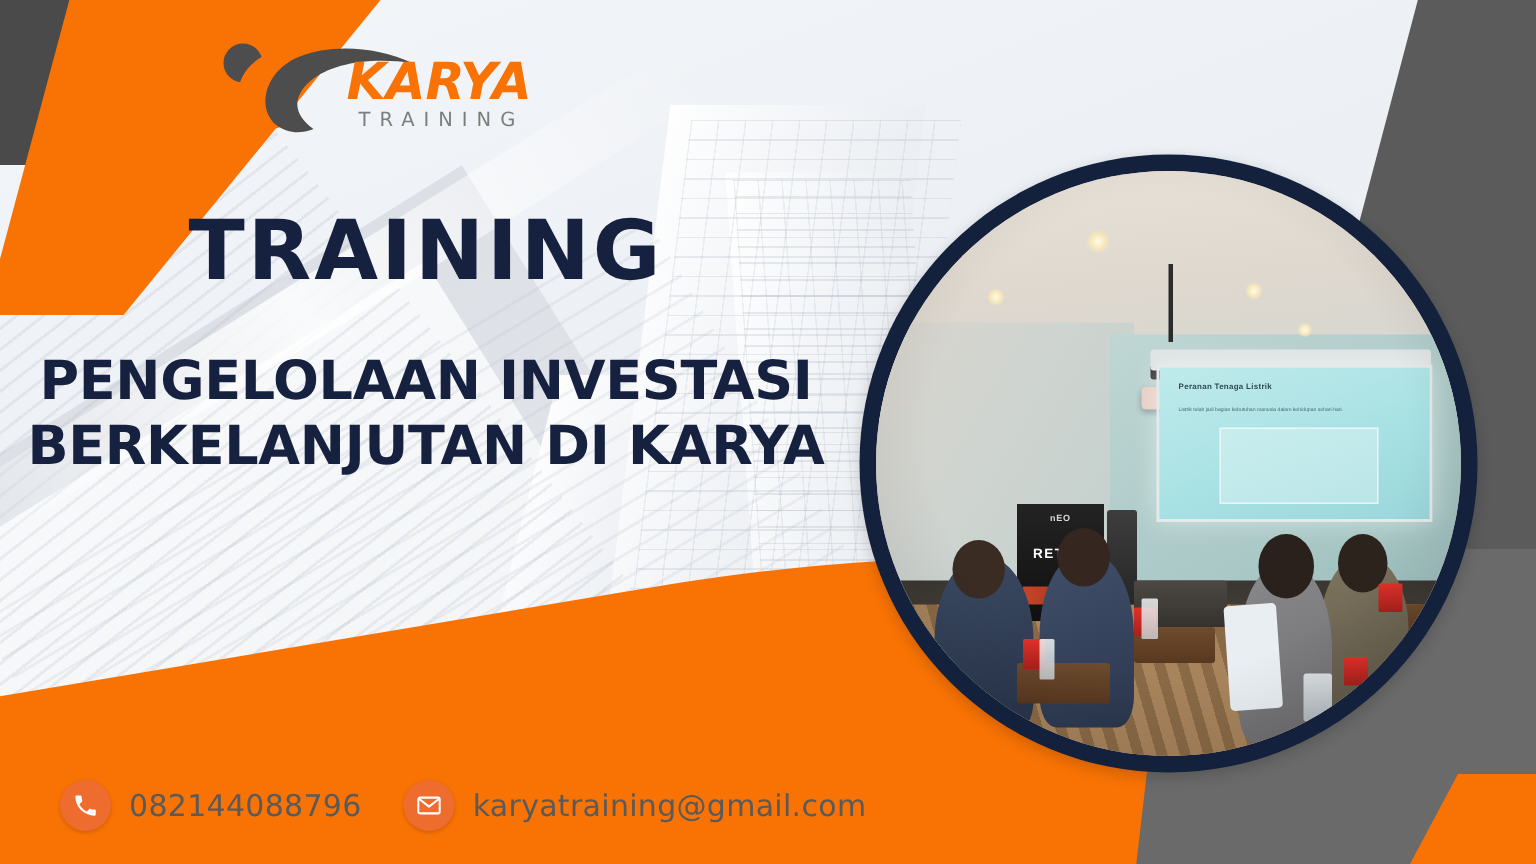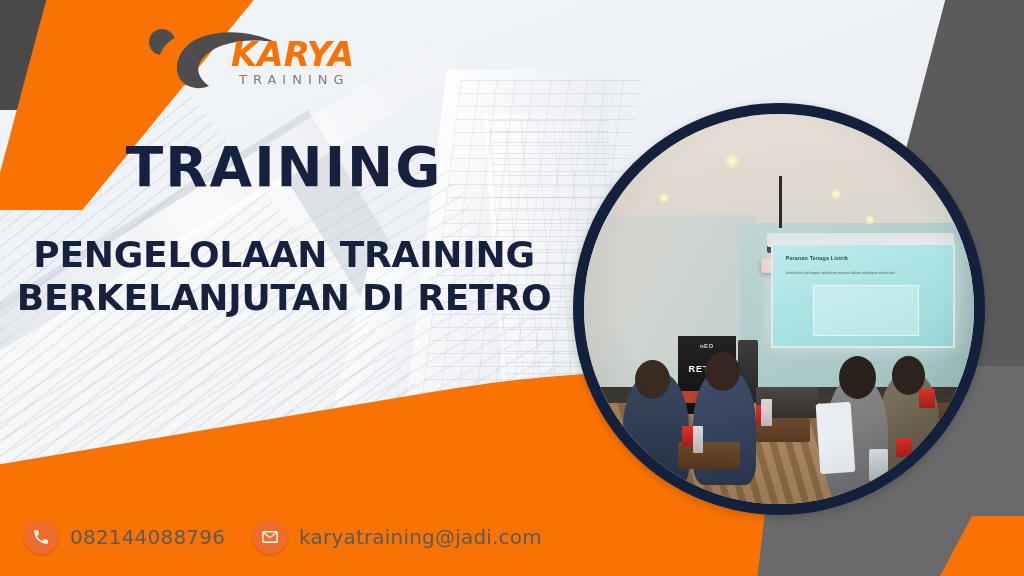--- a/index.html
+++ b/index.html
@@ -246,21 +246,21 @@
     background:linear-gradient(180deg,rgba(240,245,247,.85),rgba(205,215,220,.8));}
   .b1{left:45.5%;top:73%;}
   .b2{left:28%;top:80%;}
   .glass{position:absolute;left:73%;top:86%;width:5%;height:8%;border-radius:2px;
     background:linear-gradient(180deg,rgba(245,250,252,.8),rgba(200,212,218,.75));}
   .photo-vignette{position:absolute;inset:0;border-radius:50%;
     background:radial-gradient(circle at 50% 45%, rgba(0,0,0,0) 55%, rgba(0,0,0,.18) 100%);}
 
   
   .contact{
-    position:absolute;left:24px;bottom:22px;display:flex;align-items:flex-end;gap:28px;margin-top:32px;
+    position:absolute;left:40px;bottom:22px;display:flex;align-items:flex-end;gap:28px;margin-top:32px;
   }
   .contact-item{display:flex;align-items:center;gap:12px;}
   .cicon{
     width:34px;height:34px;border-radius:50%;background:#ee6c2d;
     display:flex;align-items:center;justify-content:center;flex:0 0 auto;
     box-shadow:0 1px 3px rgba(0,0,0,.18);
   }
   .ctext{
     font-size:20px;color:#5a5a5a;letter-spacing:.2px;
     font-family:"DejaVu Sans", sans-serif;
@@ -299,22 +299,22 @@
       <path d="M50 62 C 36 52, 40 26, 64 16 C 86 7, 116 9, 140 20 C 112 16, 86 20, 72 32 C 60 42, 60 54, 74 64 C 64 68, 56 66, 50 62 Z" fill="#4d4d4d"></path>
       <text x="96" y="44" font-family="DejaVu Sans, sans-serif" font-size="34" font-weight="bold" font-style="italic" fill="#f97304">KARYA</text>
       <text x="104" y="62" font-family="DejaVu Sans, sans-serif" font-size="13" letter-spacing="6" fill="#7d7d7d">TRAINING</text>
     </svg>
   </div>
 
 
   <div class="heading-block">
     <h1 class="h-training">TRAINING</h1>
     <h2 class="h-sub">
-      <span>PENGELOLAAN TRAINING</span>
-      <span>BERKELANJUTAN DI RETRO</span>
+      <span>PENGELOLAAN INVESTASI</span>
+      <span>BERKELANJUTAN DI KARYA</span>
     </h2>
   </div>
 
   <div class="photo-ring">
     <div class="photo">
       <div class="room-ceiling"></div>
       <div class="room-wall-left"></div>
       <div class="room-wall-back"></div>
       <div class="ceil-light cl1"></div>
       <div class="ceil-light cl2"></div>
@@ -370,17 +370,17 @@
       </span>
       <span class="ctext">082144088796</span>
     </div>
     <div class="contact-item">
       <span class="cicon">
         <svg width="18" height="18" viewBox="0 0 24 24" fill="none" stroke="#ffffff" stroke-width="1.8">
           <rect x="2.5" y="5" width="19" height="14" rx="1.5"></rect>
           <path d="M3 6l9 7 9-7"></path>
         </svg>
       </span>
-      <span class="ctext">karyatraining@jadi.com</span>
+      <span class="ctext">karyatraining@gmail.com</span>
     </div>
   </div>
 
 </div>
 
 </body></html>

